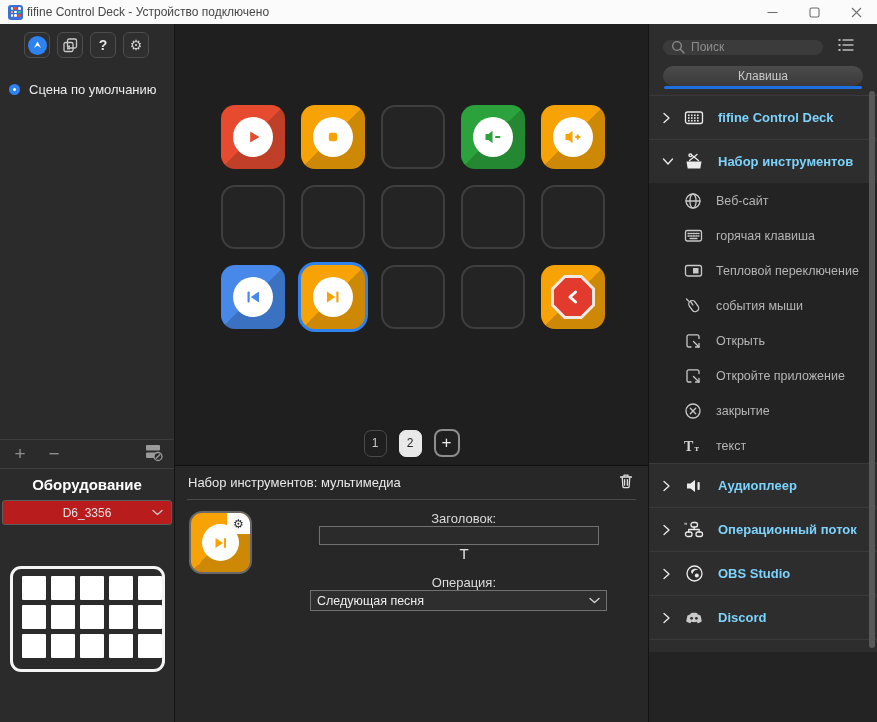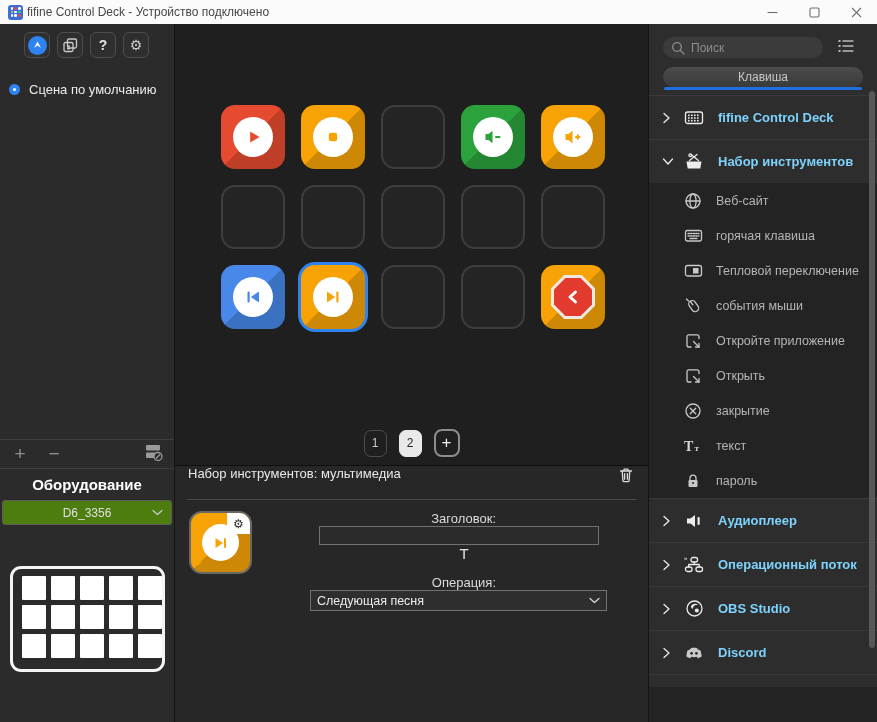--- a/index.html
+++ b/index.html
@@ -33,21 +33,21 @@
               display:flex; align-items:center; justify-content:center; }
   .scenedot i { width:3px; height:3px; border-radius:50%; background:#fff; }
   .scenelabel { margin-left:9px; font-size:13px; color:#ececec; }
   .lspacer { flex:1; }
   .lbottombar { border-top:1px solid #3d3d3d; height:29px; display:flex; align-items:center; padding:0 9px; }
   .pmbtn { font-size:19px; color:#8e8e8e; line-height:18px; width:22px; text-align:center; }
   .pmbtn.minus { margin-left:12px; }
   .devmgr { margin-left:auto; }
   .hardware { border-top:1px solid #3d3d3d; height:254px; text-align:center; }
   .hwtitle { font-size:15px; font-weight:bold; color:#ffffff; margin-top:7px; }
-  .hwselect { margin:7px 2px 0 2px; height:25px; background:#4d7c0f; border:1px solid #5c5c5c; border-radius:3px;
+  .hwselect { margin:7px 2px 0 2px; height:25px; background:#b91c1c; border:1px solid #5c5c5c; border-radius:3px;
               display:flex; align-items:center; position:relative; }
   .hwselect span { flex:1; font-size:12px; color:#e0e0e0; }
   .hwselect svg { position:absolute; right:8px; }
   .devpreview { margin:41px auto 0 auto; width:155px; height:106px; border:3px solid #f4f4f4; border-radius:11px;
                 display:grid; grid-template-columns:repeat(5,24px); grid-template-rows:repeat(3,24px);
                 gap:5px; padding:7px 0 0 9px; }
   .devpreview i { background:#ffffff; display:block; border-radius:1px; }
 
   
   .center { width:473px; display:flex; flex-direction:column; }
@@ -73,21 +73,21 @@
   .octagon { width:38px; height:38px; background:var(--stop-red);
              clip-path:polygon(30% 0,70% 0,100% 30%,100% 70%,70% 100%,30% 100%,0 70%,0 30%);
              display:flex; align-items:center; justify-content:center; }
   .pager { position:absolute; bottom:8px; left:50%; transform:translateX(-50%); display:flex; gap:12px; align-items:center; }
   .page { width:23px; height:27px; border-radius:7px; border:1px solid #4b4b4b; background:transparent;
           color:#c9c9c9; font-size:12px; display:flex; align-items:center; justify-content:center; }
   .page.active { background:#e9e9e9; color:#232323; border-color:#e9e9e9; }
   .page.add { width:26px; height:28px; border:2px solid #8d8d8d; border-radius:8px; color:#ececec; font-size:17px; }
 
   .editor { height:257px; background:#272727; border-top:1px solid #0f0f0f; }
-  .edhead { height:33px; display:flex; padding:0 13px;gap:44px; }
+  .edhead { height:33px; display:flex; align-items:center; padding:0 13px;gap:44px; }
   .edtitle { font-size:13px; color:#e8e8e8; }
   .edtrash { margin-left:auto; }
   .eddivider { border-bottom:1px solid #4a4a4a; margin:0 12px; }
   .edbody { display:flex; padding:11px 14px 0 14px; }
   .preview { width:63px; height:63px; border-radius:13px; border:2px solid #686868; position:relative;
              background:var(--key-orange); color:var(--key-orange); overflow:hidden; flex:0 0 63px; }
   .preview::before { content:""; position:absolute; inset:0;
              background:linear-gradient(135deg, transparent 50%, rgba(0,0,0,0.17) 50%); }
   .preview .disc { width:37px; height:37px; margin:-18.5px 0 0 -18.5px; }
   .gearbadge { position:absolute; top:0; right:0; width:23px; height:21px; background:#fdfdfd;
@@ -101,21 +101,21 @@
   .ttool { margin-left:11px; font-size:15px; color:#e2e2e2; }
   .selbox { width:297px; height:21px; background:#2e2e2e; border:1px solid #717171; display:flex;
             align-items:center; padding:0 6px; }
   .selbox span { font-size:12.5px; color:#ececec; }
   .selbox svg { margin-left:auto; }
 
   
   .right { width:229px; background:#232323; border-left:1px solid #141414; display:flex; flex-direction:column; position:relative; }
   .rtop { background:#2d2d2d; padding:13px 14px 0 14px; height:71px; }
   .searchrow { display:flex; align-items:center; }
-  .search { width:160px; height:21px; background:#3b3b3b; border-radius:12px; display:flex; align-items:center; padding:0 8px; }
+  .search { width:160px; height:15px; background:#3b3b3b; border-radius:12px; display:flex; align-items:center; padding:0 8px; }
   .search input { flex:1; background:transparent; border:none; outline:none; color:#d5d5d5; font-size:12px; width:100px; margin-left:6px; }
   .search input::placeholder { color:#8d8d8d; }
   .listicon { margin-left:14px; }
   .tab { margin-top:9px; height:20px; background:linear-gradient(#4c4c4c,#3a3a3a); border-radius:11px;
          display:flex; align-items:center; justify-content:center; position:relative; }
   .tab span { font-size:12px; color:#c9c9c9; }
   .tab::after { content:""; position:absolute; left:1px; right:1px; bottom:-3px; height:3px;
                 background:var(--tab-underline); border-radius:3px; }
   .rlist { flex:1; overflow:hidden; }
   .grouphead { height:44px; background:#2d2d2d; border-top:1px solid #3a3a3a; display:flex; align-items:center; padding-left:13px; }
@@ -488,32 +488,32 @@
         </div>
 
         <div class="subitem">
           <span class="sicon">
             <svg class="icn" width="18" height="18">
               <path d="M15 6.5 V4.5 a1.6 1.6 0 0 0-1.6-1.6 H4.6 a1.6 1.6 0 0 0-1.6 1.6 V13.4 a1.6 1.6 0 0 0 1.6 1.6 H7"></path>
               <line x1="9.5" y1="9.5" x2="15" y2="15"></line>
                 <polyline points="15,11.5 15,15 11.5,15"></polyline>
             </svg>
           </span>
-          <span class="slabel">Откройте приложение</span>
+          <span class="slabel">Открыть</span>
         </div>
 
         <div class="subitem">
           <span class="sicon">
             <svg class="icn" width="18" height="18">
               <path d="M15 6.5 V4.5 a1.6 1.6 0 0 0-1.6-1.6 H4.6 a1.6 1.6 0 0 0-1.6 1.6 V13.4 a1.6 1.6 0 0 0 1.6 1.6 H7"></path>
               <line x1="9.5" y1="9.5" x2="15" y2="15"></line>
                 <polyline points="15,11.5 15,15 11.5,15"></polyline>
             </svg>
           </span>
-          <span class="slabel">Открыть</span>
+          <span class="slabel">Откройте приложение</span>
         </div>
 
         <div class="subitem">
           <span class="sicon">
             <svg class="icn" width="18" height="18">
                 <circle cx="9" cy="9" r="7"></circle>
                 <line x1="6.3" y1="6.3" x2="11.7" y2="11.7"></line>
                 <line x1="11.7" y1="6.3" x2="6.3" y2="11.7"></line>
               </svg>
           </span>
@@ -523,30 +523,20 @@
         <div class="subitem">
           <span class="sicon">
             <svg width="20" height="17">
                 <text x="1" y="13.5" font-size="14" font-weight="bold" fill="#d5d5d5" font-family="Liberation Serif, serif">T</text>
                 <text x="11.5" y="13.5" font-size="9" font-weight="bold" fill="#d5d5d5" font-family="Liberation Serif, serif">т</text>
               </svg>
           </span>
           <span class="slabel">текст</span>
         </div>
 
-        <div class="subitem">
-          <span class="sicon">
-            <svg class="icn" width="16" height="17">
-              <path d="M5 8 V6.2 a3 3 0 0 1 6 0 V8"></path>
-              <rect class="fl" x="3.5" y="8" width="9" height="7" rx="1.2"></rect>
-              <circle cx="8" cy="11" r="1" fill="#232323" stroke="none"></circle>
-            </svg>
-          </span>
-          <span class="slabel">пароль</span>
-        </div>
 
 
         <div class="grouphead">
           <span class="chev">
             <svg class="icn" width="9" height="12">
                 <polyline points="2,1.5 7,6 2,10.5"></polyline>
               </svg>
           </span>
           <span class="gicon">
             <svg class="icn" width="19" height="18">

